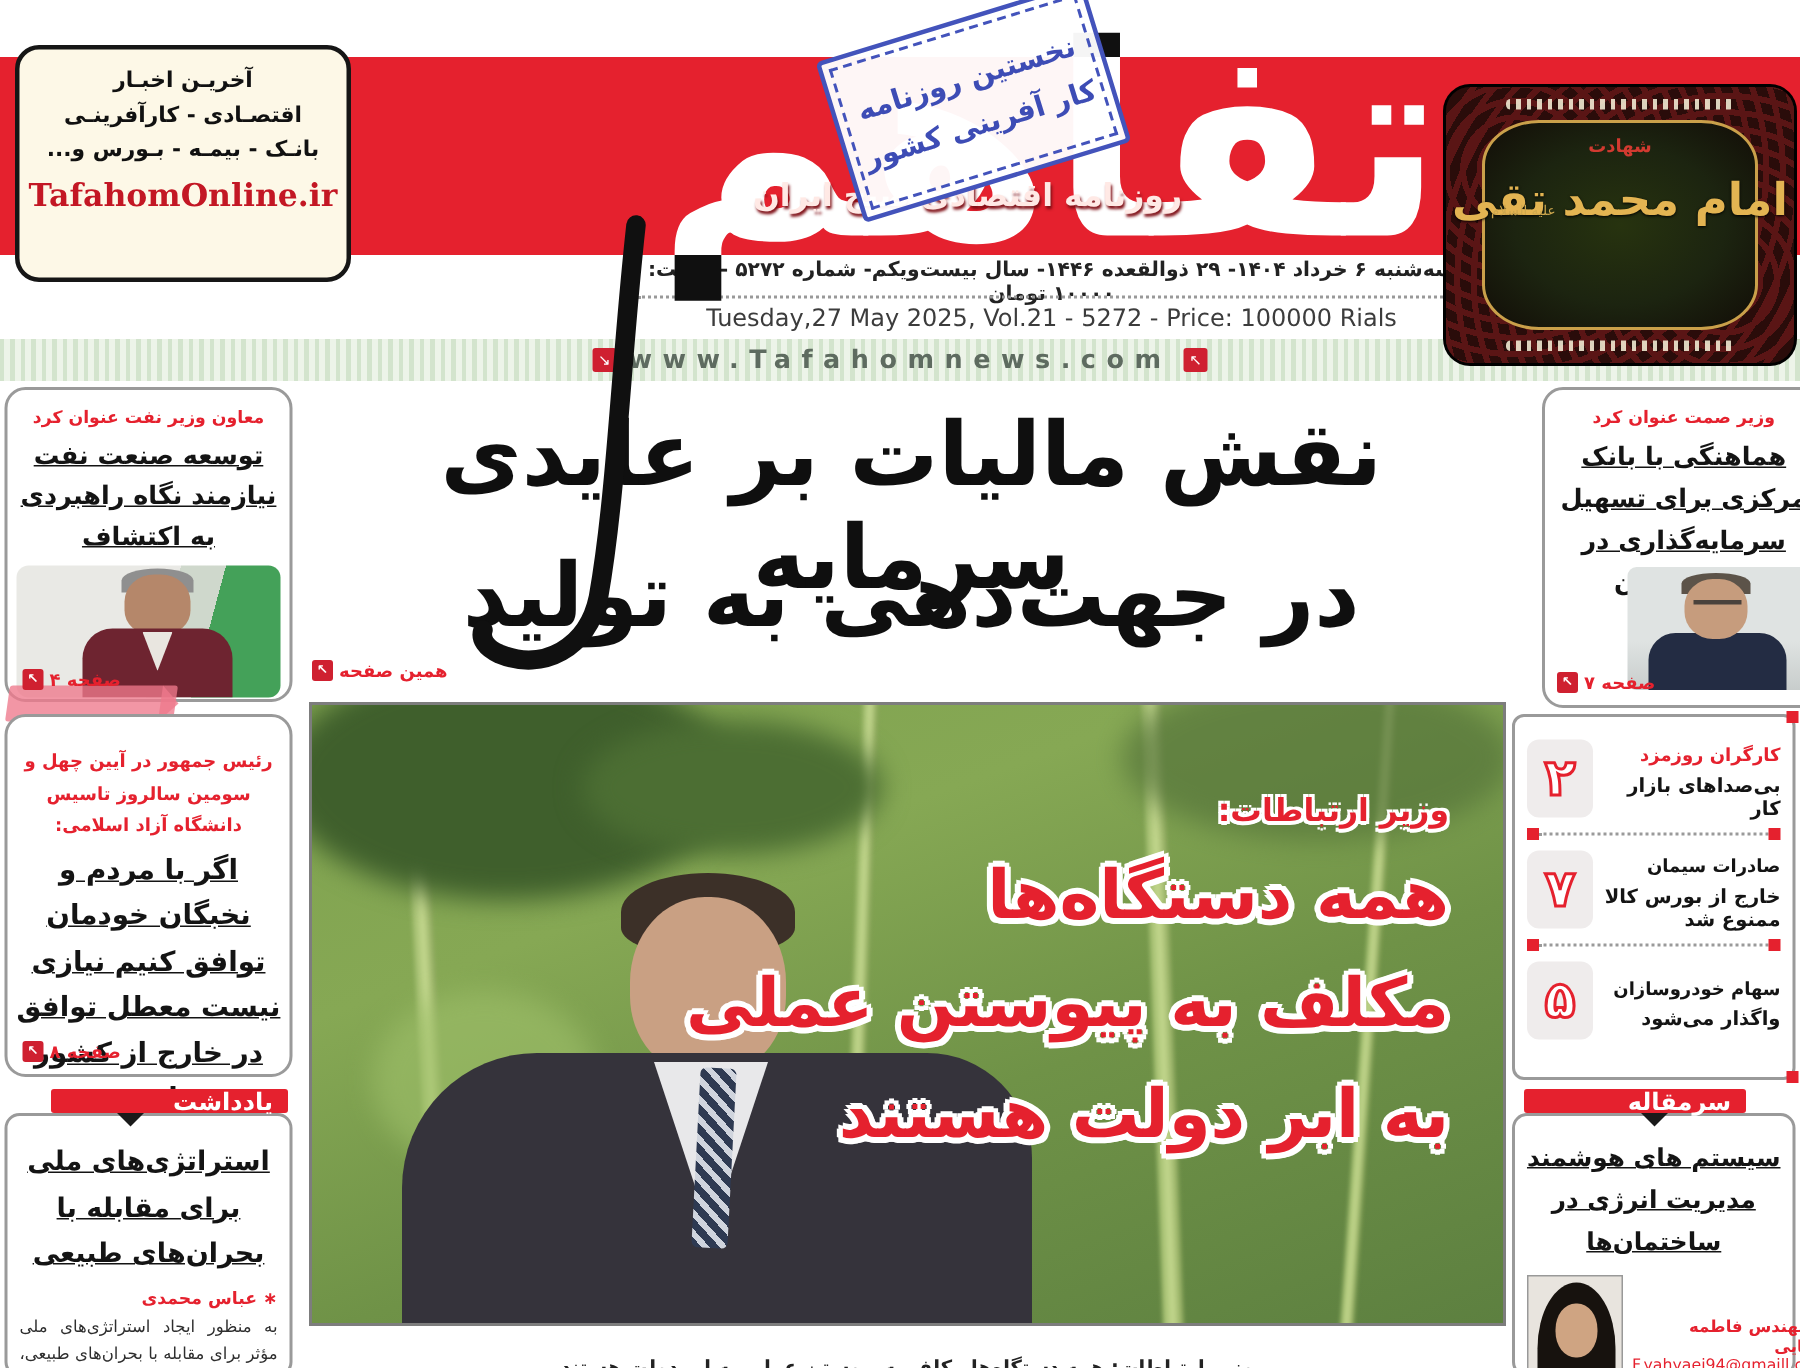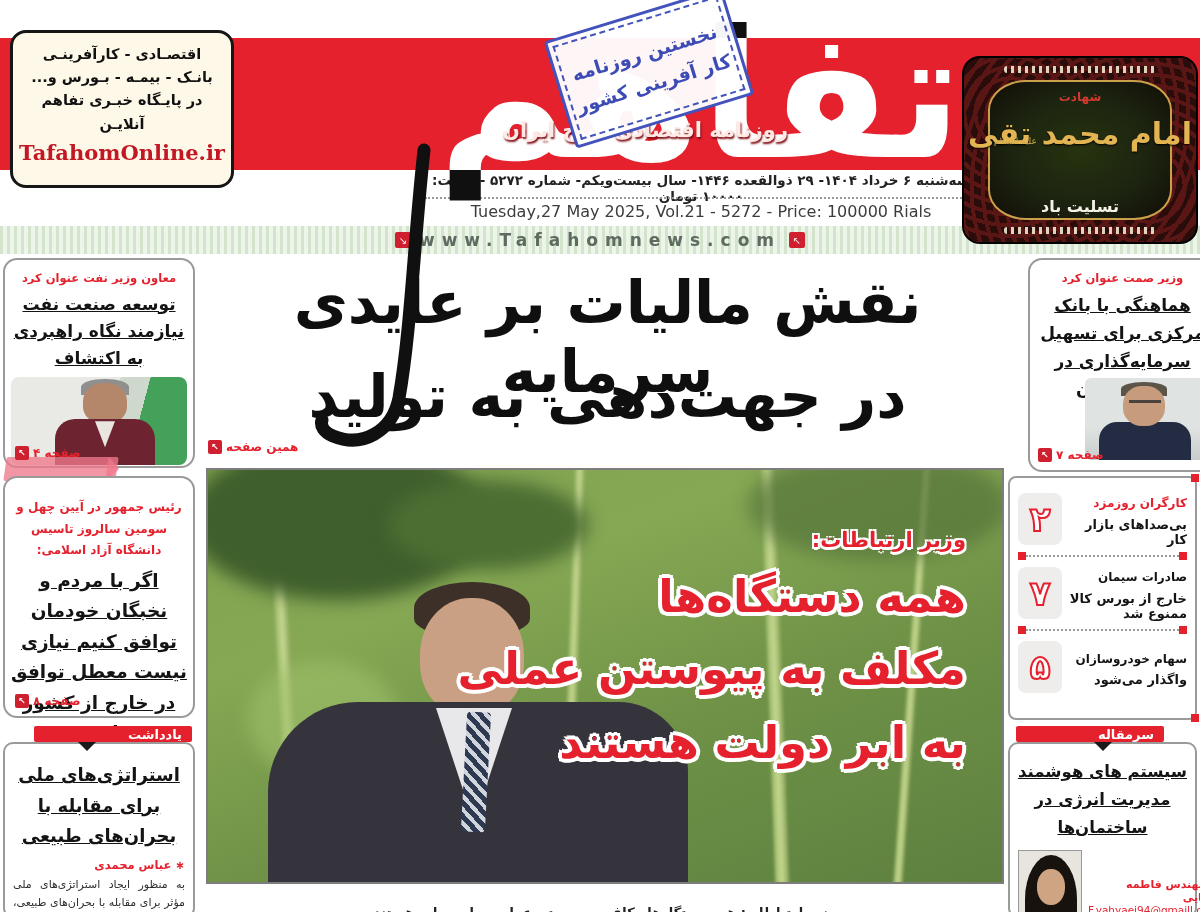--- a/index.html
+++ b/index.html
@@ -136,21 +136,21 @@
     border:12px solid transparent; border-left-color:rgba(238,120,140,.78); }
   .s1 .pageref { position:absolute; left:10px; bottom:6px; }
 
   .s2 { top:476px; height:242px; padding-top:19px; }
   .s2 .kicker { font-size:12px; }
   .s2 .headline-s { font-size:18.5px; line-height:1.65; margin-top:4px; }
   .s2 .pageref { position:absolute; left:10px; bottom:8px; }
 
   
   .tab { position:absolute; height:16px; background:#e5212e; border-radius:2px;
-    color:#fff; font-weight:bold; font-size:13px;
+    color:#fff; font-weight:bold; font-size:16px;
     display:flex; align-items:center; justify-content:flex-end; padding:0 10px; z-index:2; }
   .tab-notch { position:absolute; width:0; height:0; z-index:2;
     border-left:9px solid transparent; border-right:9px solid transparent;
     border-top:9px solid #1a1a1a; }
   .tabbed-box { position:absolute; border:2px solid #9a9a9a; border-radius:10px;
     background:#fff; padding:10px 8px 6px; text-align:center; }
 
   .note-tab { left:34px; top:726px; width:158px; }
   .note-notch { left:78px; top:742px; }
   .note-box { left:3px; top:742px; width:192px; height:176px; }
@@ -262,42 +262,41 @@
     </div>
   <div class="logo-layer lay-mid">
       <div class="logo-text">تفاهم</div>
     </div>
   <div class="logo-layer lay-bot">
       <div class="logo-text">تفاهم</div>
     </div>
 </div>
 
 <div class="abs info-box rtl">
+  <div class="info-line">آخریـن اخبـار</div>
   <div class="info-line">اقتصـادی - کارآفرینـی</div>
   <div class="info-line">بانـک - بیمـه - بـورس و...</div>
-  <div class="info-line">در پایـگاه خبـری تفاهم آنلایـن</div>
   <div class="info-url">TafahomOnline.ir</div>
 </div>
 
 <div class="abs stamp rtl">
   <div>نخستین روزنامه</div>
   <div>کار آفرینی کشور</div>
 </div>
 
 <div class="abs subtitle rtl">روزنامه اقتصادی صبح ایران</div>
 
 <div class="abs banner">
   <div class="banner-pattern"></div>
   <div class="banner-medal"></div>
   <div class="banner-orn orn-top"></div>
   <div class="banner-orn orn-bot"></div>
   <div class="banner-kicker rtl">شهادت</div>
   <div class="banner-name rtl">امام محمد تقی</div>
   <div class="banner-honorific rtl">علیه السلام</div>
-  <div class="banner-bottom rtl">تسلیت باد</div>
 </div>
 
 <div class="abs dateline-fa rtl">سه‌شنبه ۶ خرداد ۱۴۰۴- ۲۹ ذوالقعده ۱۴۴۶- سال بیست‌ویکم- شماره ۵۲۷۲ - قیمت: ۱۰۰۰۰ تومان</div>
 <div class="abs dotted-sep"></div>
 <div class="abs dateline-en">Tuesday,27 May 2025, Vol.21 - 5272 - Price: 100000 Rials</div>
 
 <div class="abs www-bar">
   <span class="www-sq">↘</span>
   <span class="www-text">www.Tafahomnews.com</span>
   <span class="www-sq">↖</span>

